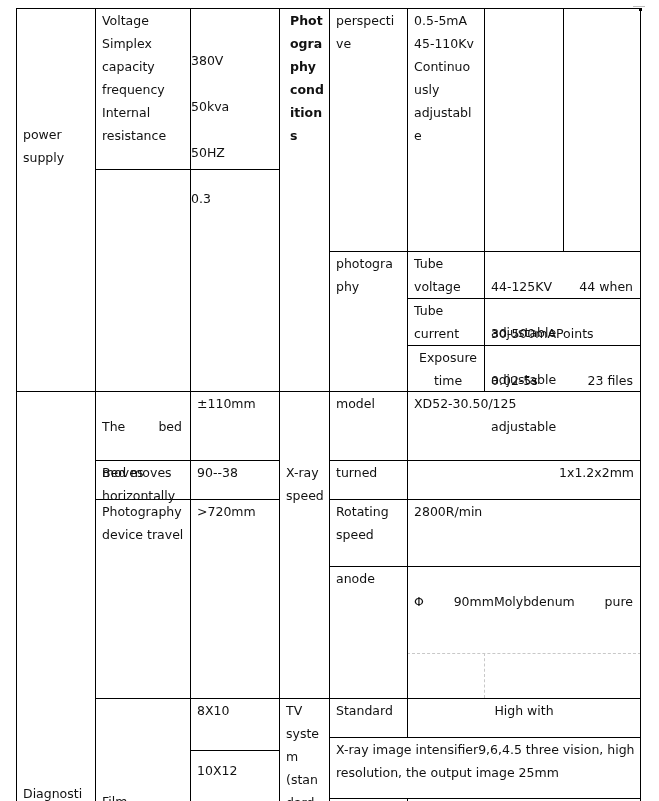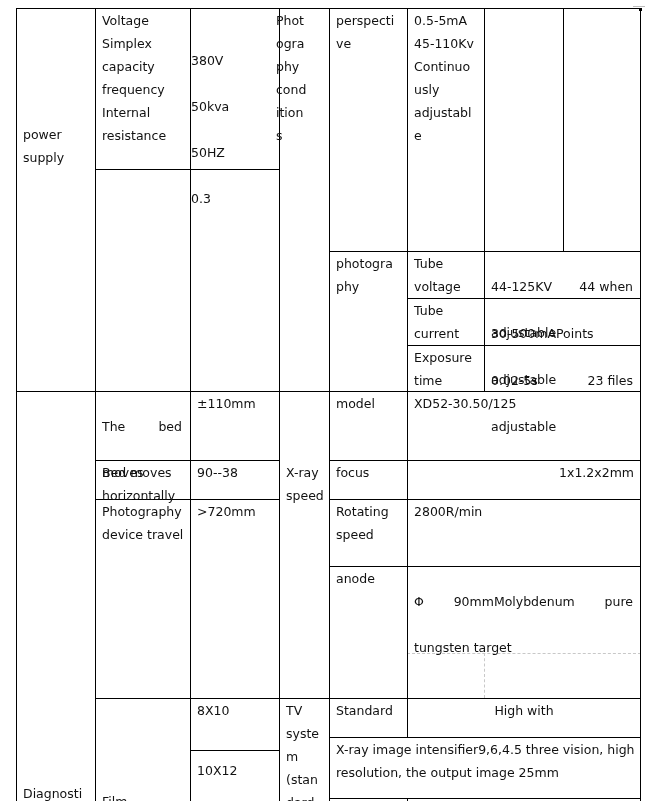--- a/index.html
+++ b/index.html
@@ -58,21 +58,21 @@
 frequency
 Internal
 resistance</div>
 <div class="cell" style="left:191px; top:9px; width:80px;margin-top:40px;">380V
 
 50kva
 
 50HZ
 
 0.3</div>
-<div class="cell" style="left:276px; top:9px; width:42px;">Phot
+<div class="cell" style="left:290px; top:9px; width:42px;font-weight:bold;">Phot
 ogra
 phy
 cond
 ition
 s</div>
 
 <div class="cell" style="left:336px; top:9px; width:70px;">perspecti
 ve</div>
 <div class="cell" style="left:414px; top:9px; width:68px;">0.5-5mA
 45-110Kv
@@ -94,21 +94,21 @@
   <div>adjustable</div>
 </div>
 
 <div class="cell" style="left:414px; top:299px; width:68px;">Tube
 current</div>
 <div class="cell" style="left:491px; top:299px; width:142px;">
   <div>30-500mAPoints</div>
   <div>adjustable</div>
 </div>
 
-<div class="cell" style="left:414px; top:346px; width:68px;">Exposure
+<div class="cell" style="left:414px; top:346px; width:68px;text-align:center;">Exposure
 time</div>
 <div class="cell" style="left:491px; top:346px; width:142px;">
   <div style="display:flex; justify-content:space-between;">
     <span>0.02-5s</span>
     <span>23    files</span>
   </div>
   <div>adjustable</div>
 </div>
 
 <div class="cell" style="left:23px; top:782px; width:70px;">Diagnosti</div>
@@ -129,35 +129,34 @@
 <div class="cell" style="left:102px; top:500px; width:88px;">Photography
 device travel</div>
 <div class="cell" style="left:197px; top:500px; width:80px;">&gt;720mm</div>
 
 <div class="cell" style="left:286px; top:461px; width:42px;">X-ray
 speed</div>
 
 <div class="cell" style="left:336px; top:392px; width:70px;">model</div>
 <div class="cell" style="left:414px; top:392px; width:220px;">XD52-30.50/125</div>
 
-<div class="cell" style="left:336px; top:461px; width:70px;">focus</div>
+<div class="cell" style="left:336px; top:461px; width:70px;">turned</div>
 <div class="cell" style="left:414px; top:461px; width:220px;text-align:right;">1x1.2x2mm</div>
 
 <div class="cell" style="left:336px; top:500px; width:70px;">Rotating
 speed</div>
 <div class="cell" style="left:414px; top:500px; width:220px;">2800R/min</div>
 
 <div class="cell" style="left:336px; top:567px; width:70px;">anode</div>
 <div class="cell" style="left:414px; top:567px; width:219px;">
   <div style="display:flex; justify-content:space-between;">
     <span>Φ</span>
     <span>90mmMolybdenum</span>
     <span>pure</span>
   </div>
-  <div>tungsten target</div>
 </div>
 
 <div class="cell" style="left:197px; top:699px; width:80px;">8X10</div>
 <div class="cell" style="left:197px; top:759px; width:80px;">10X12</div>
 <div class="cell" style="left:102px; top:790px; width:80px;">Film</div>
 
 <div class="cell" style="left:286px; top:699px; width:42px;">TV
 syste
 m
 (stan

